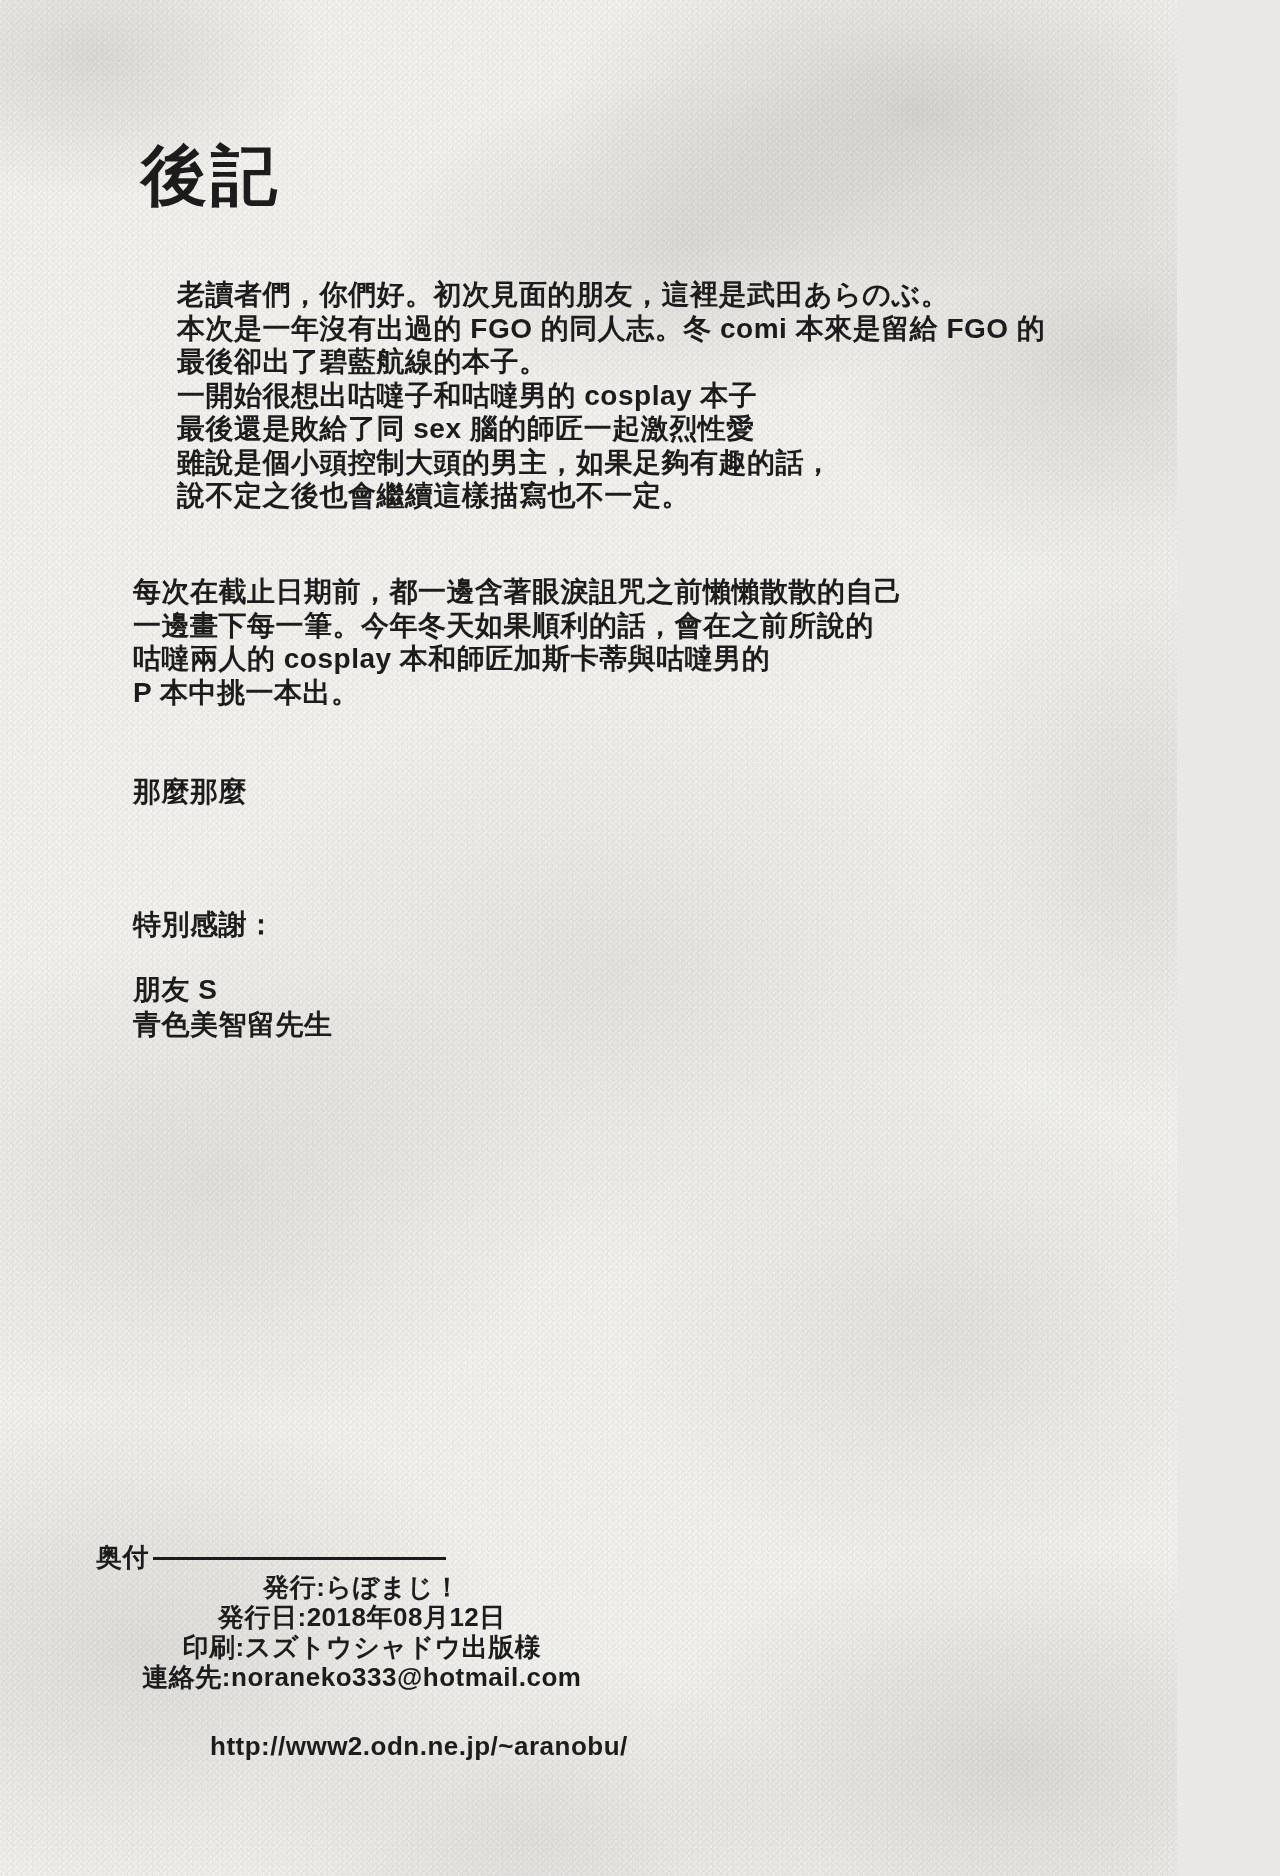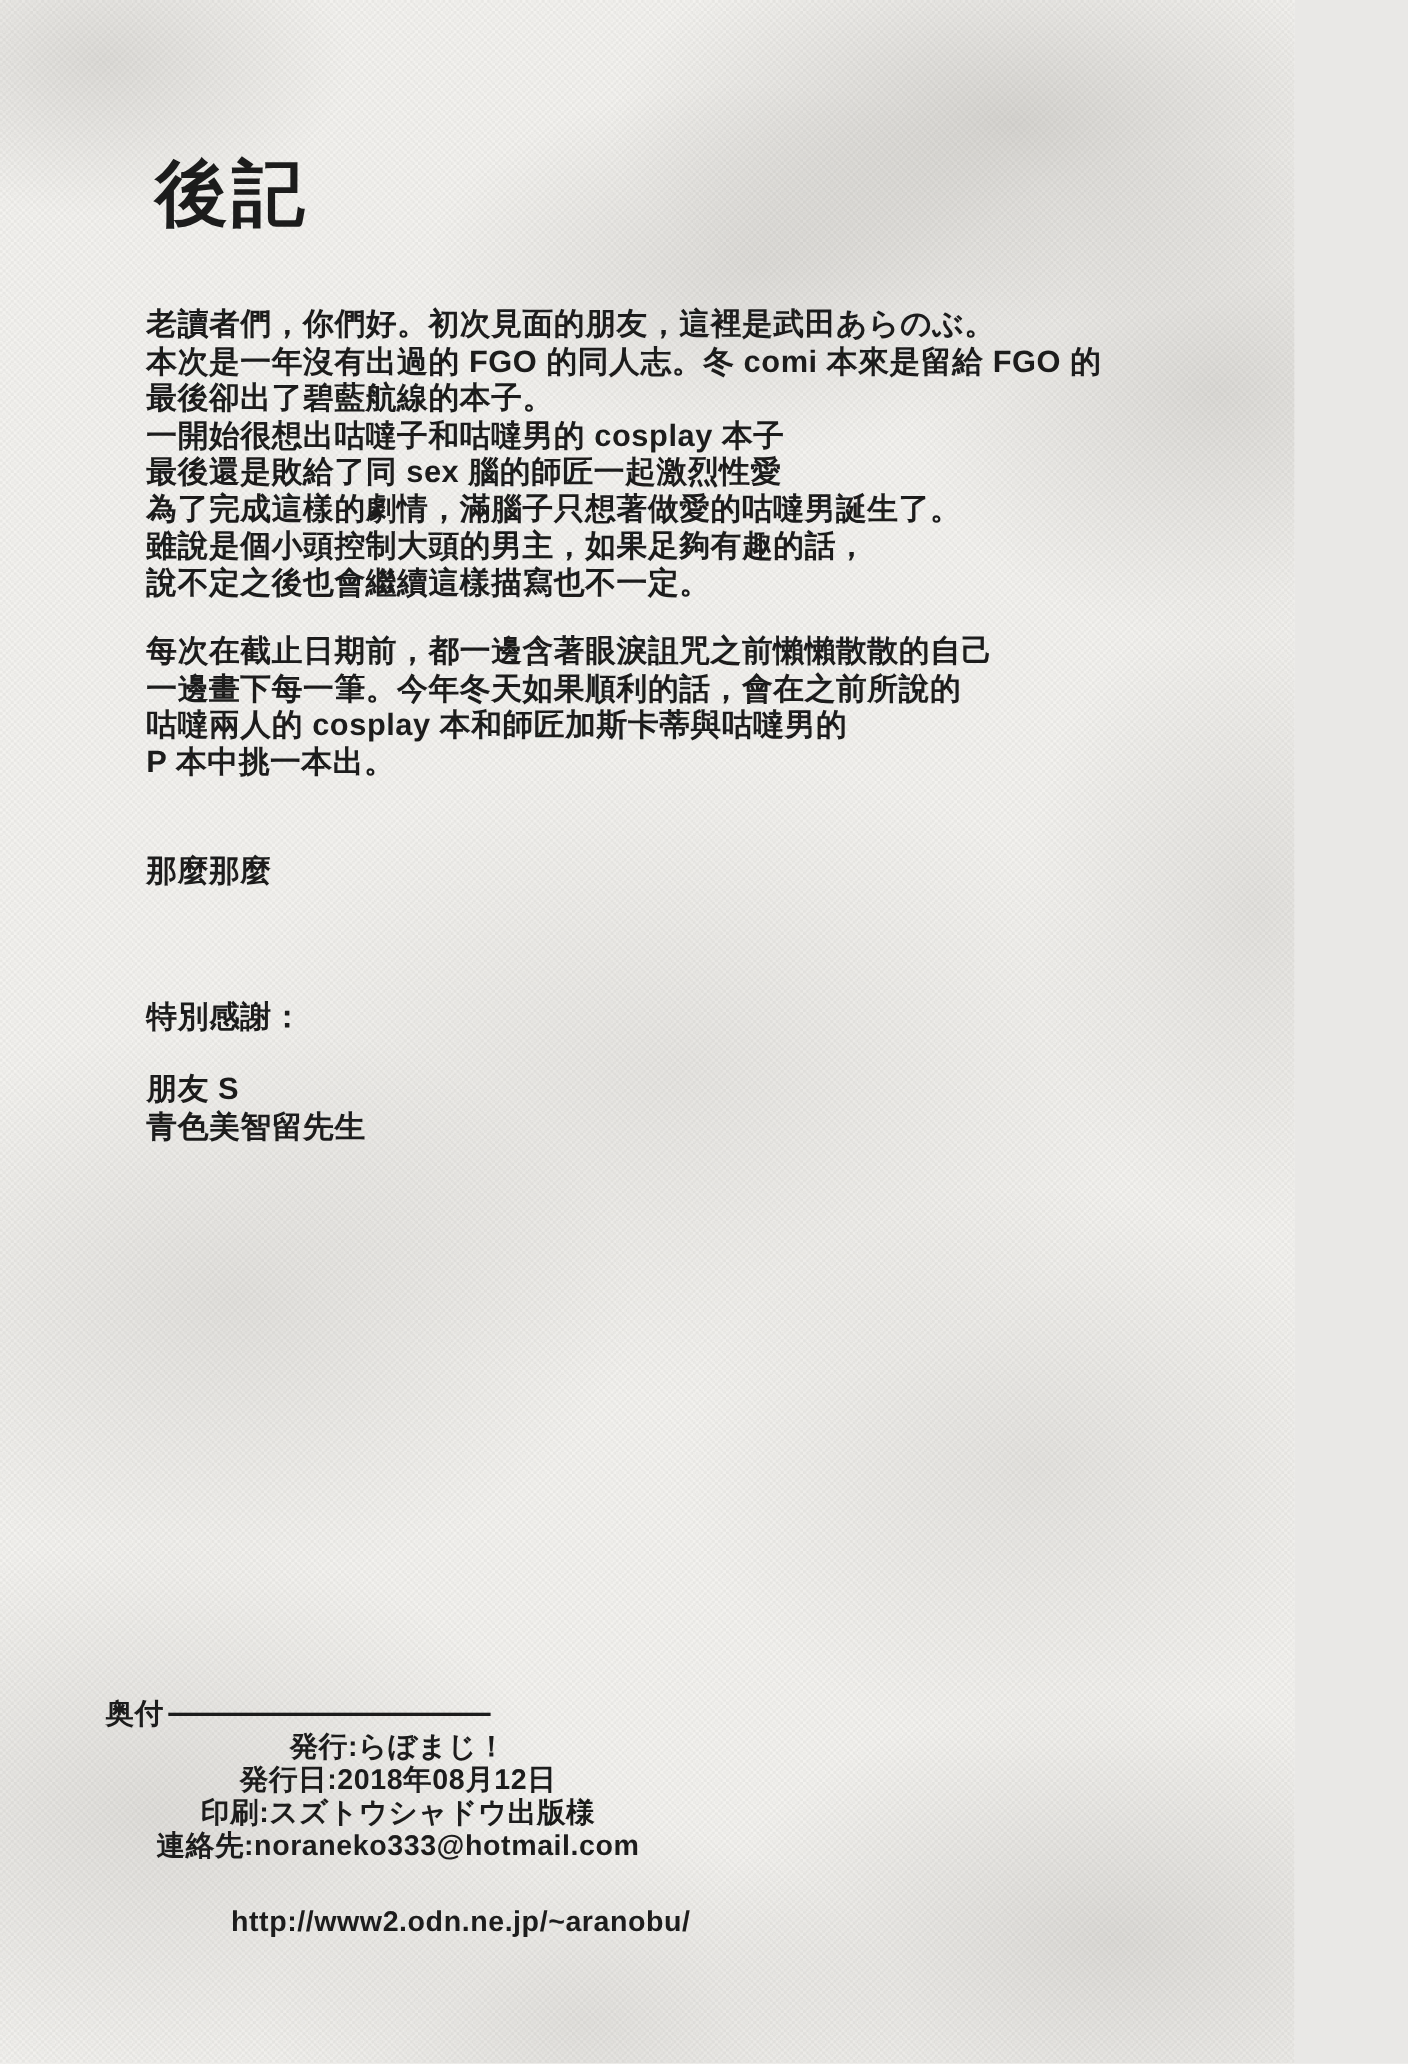--- a/index.html
+++ b/index.html
@@ -49,21 +49,21 @@
   }
   .body-block {
     position: absolute;
     left: 133px;
     font-size: 28px;
     font-weight: 600;
     letter-spacing: 0.5px;
     line-height: 33.5px;
     white-space: nowrap;
   }
-  .p1 { top: 278px; }
+  .p1 { top: 278px; margin-left: 44px; }
   .p2 { top: 575px; }
   .p3 { top: 775px; }
   .thanks-heading { top: 908px; }
   .thanks-names { top: 972px; line-height: 35px; }
   .colophon {
     position: absolute;
     left: 96px; top: 1542px;
     font-size: 26px;
     font-weight: 600;
     letter-spacing: 0.5px;
@@ -90,21 +90,20 @@
   <div class="grain"></div>
 
   <h1 class="title">後記</h1>
 
   <div class="body-block p1">
     <div>老讀者們，你們好。初次見面的朋友，這裡是武田あらのぶ。</div>
     <div>本次是一年沒有出過的 FGO 的同人志。冬 comi 本來是留給 FGO 的</div>
     <div>最後卻出了碧藍航線的本子。</div>
     <div>一開始很想出咕噠子和咕噠男的 cosplay 本子</div>
     <div>最後還是敗給了同 sex 腦的師匠一起激烈性愛</div>
-    <div>為了完成這樣的劇情，滿腦子只想著做愛的咕噠男誕生了。</div>
     <div>雖說是個小頭控制大頭的男主，如果足夠有趣的話，</div>
     <div>說不定之後也會繼續這樣描寫也不一定。</div>
   </div>
 
   <div class="body-block p2">
     <div>每次在截止日期前，都一邊含著眼淚詛咒之前懶懶散散的自己</div>
     <div>一邊畫下每一筆。今年冬天如果順利的話，會在之前所說的</div>
     <div>咕噠兩人的 cosplay 本和師匠加斯卡蒂與咕噠男的</div>
     <div>P 本中挑一本出。</div>
   </div>

